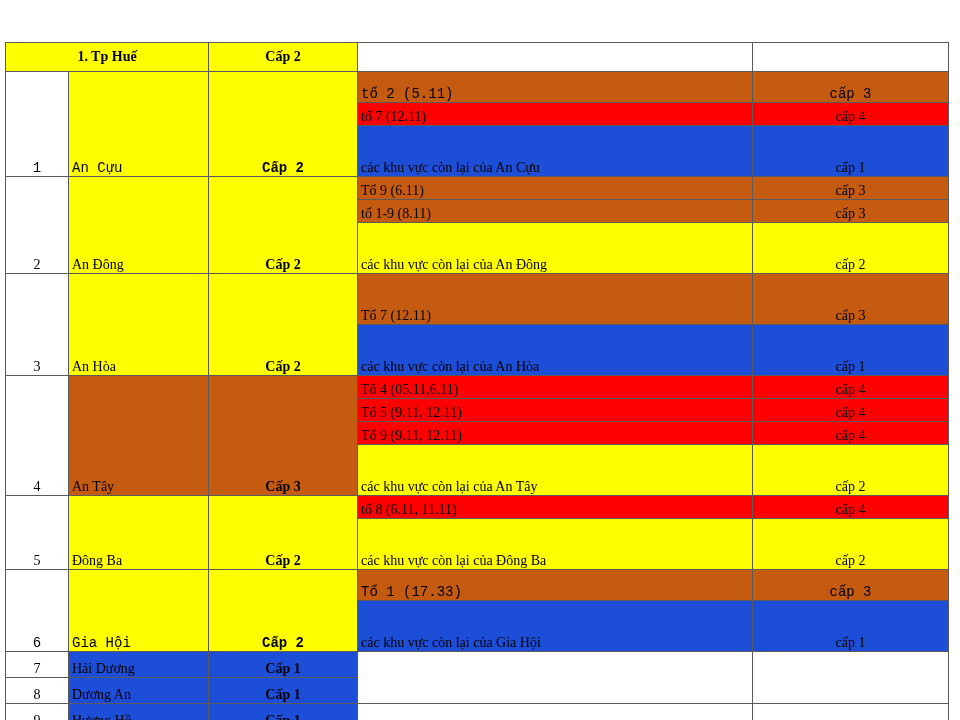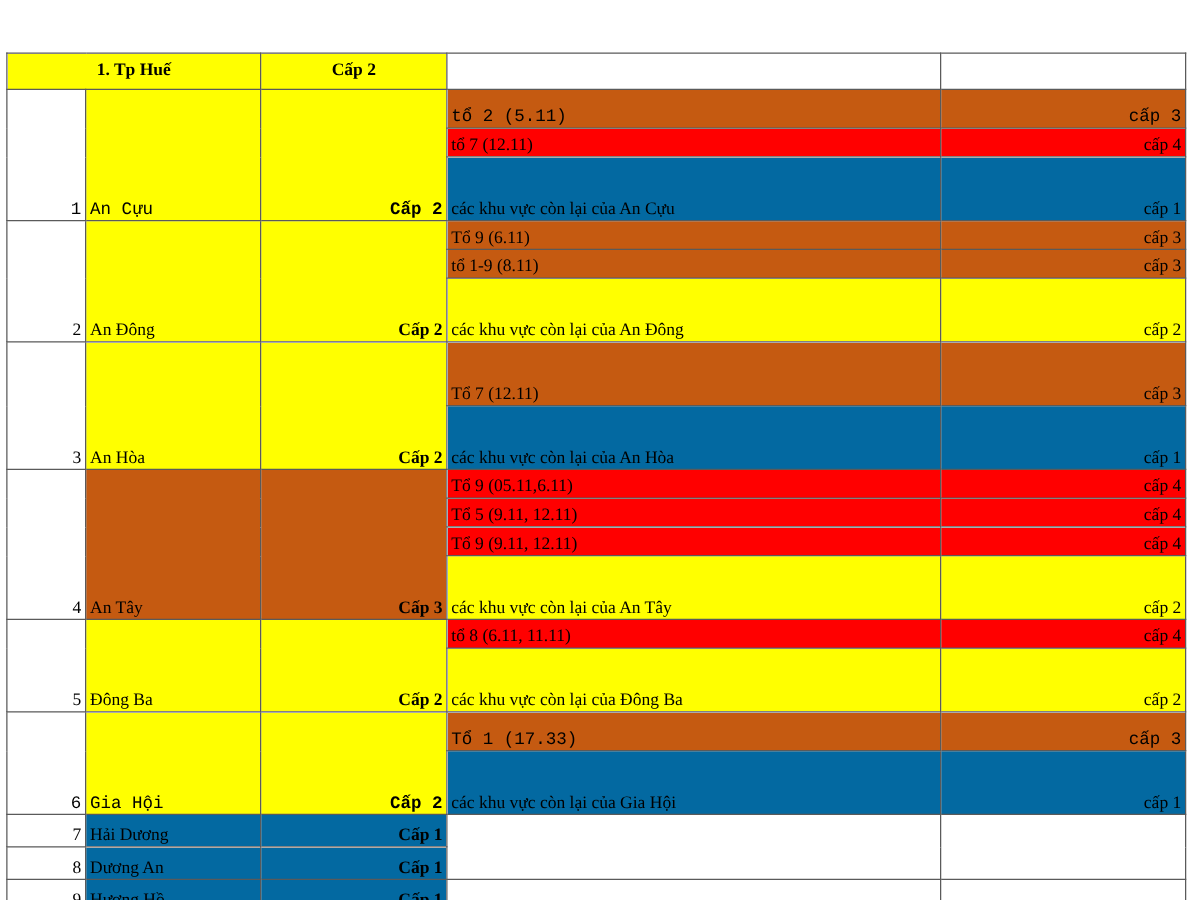--- a/index.html
+++ b/index.html
@@ -40,28 +40,28 @@
   }
   
   col.c-no    { width: 63px; }
   col.c-ward  { width: 140px; }
   col.c-level { width: 149px; }
   col.c-area  { width: 395px; }
   col.c-lvl2  { width: 196px; }
 
   
   .fill-yellow { background: #ffff00; }
-  .fill-green  { background: #0369a1; }
+  .fill-green  { background: #1d4ed8; }
   .fill-orange { background: #c55a11; }
   .fill-red    { background: #ff0000; }
   .fill-white  { background: #ffffff; }
 
   
   .b      { font-weight: bold; }
-  .ctr    { text-align: right; }
+  .ctr    { text-align: center; }
   .left   { text-align: left; }
   .mid    { vertical-align: middle; }
 
   .hdr-title { font-weight: bold; text-align: center; font-size: 15px; }
 
   
   tr.r-hdr    > td { height: 28px; vertical-align: middle; }
   tr.r-thin   > td { height: 25px; }
   tr.r-med    > td { height: 30px; font-family: Liberation Mono, monospace; }
   tr.r-tall   > td { height: 50px; }
@@ -130,21 +130,21 @@
       </tr>
       <tr class="r-tall">
         <td class="fill-green left">các khu vực còn lại của An  Hòa</td>
         <td class="fill-green ctr">cấp 1</td>
       </tr>
 
       <tr class="r-sm">
         <td rowspan="4" class="fill-white ctr mid">4</td>
         <td rowspan="4" class="fill-orange left mid">An Tây</td>
         <td rowspan="4" class="fill-orange ctr mid b">Cấp 3</td>
-        <td class="fill-red left">Tổ 9 (05.11,6.11)</td>
+        <td class="fill-red left">Tổ 4 (05.11,6.11)</td>
         <td class="fill-red ctr">cấp 4</td>
       </tr>
       <tr class="r-sm">
         <td class="fill-red left">Tổ 5 (9.11, 12.11)</td>
         <td class="fill-red ctr">cấp 4</td>
       </tr>
       <tr class="r-sm">
         <td class="fill-red left">Tổ 9 (9.11, 12.11)</td>
         <td class="fill-red ctr">cấp 4</td>
       </tr>

